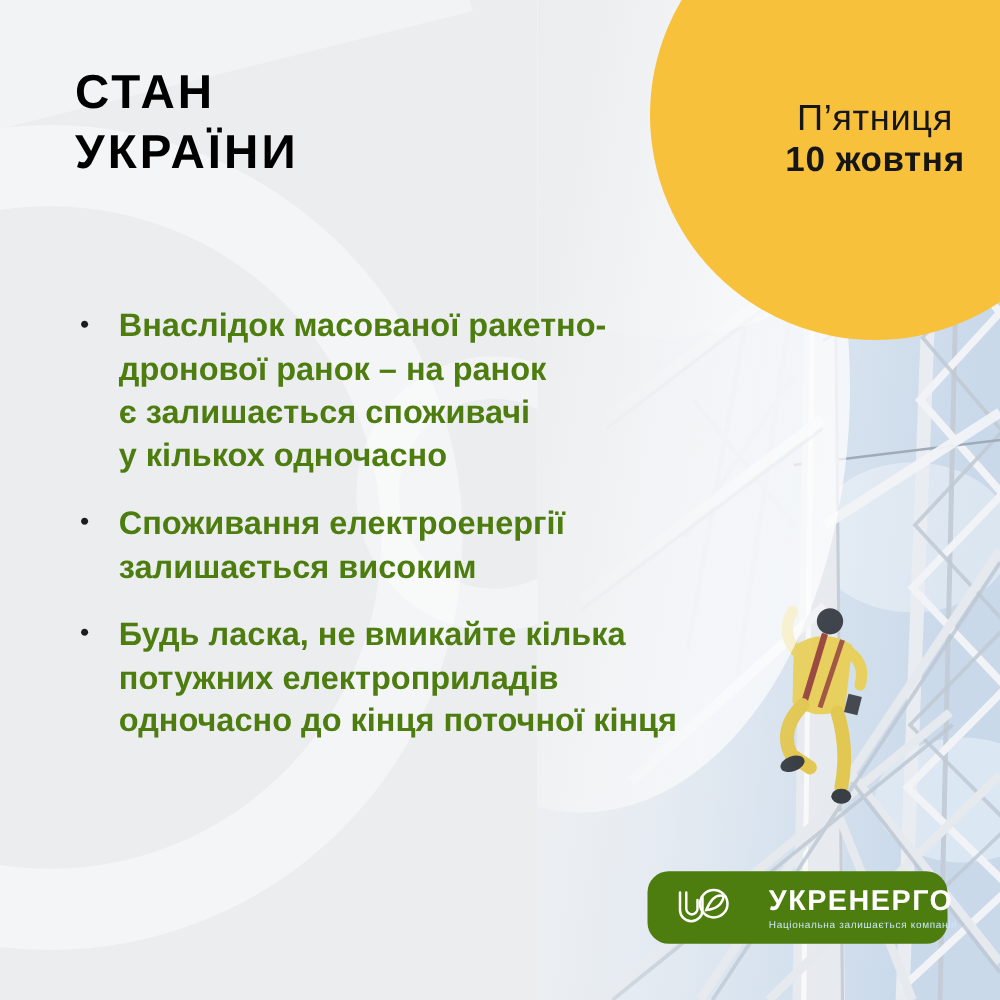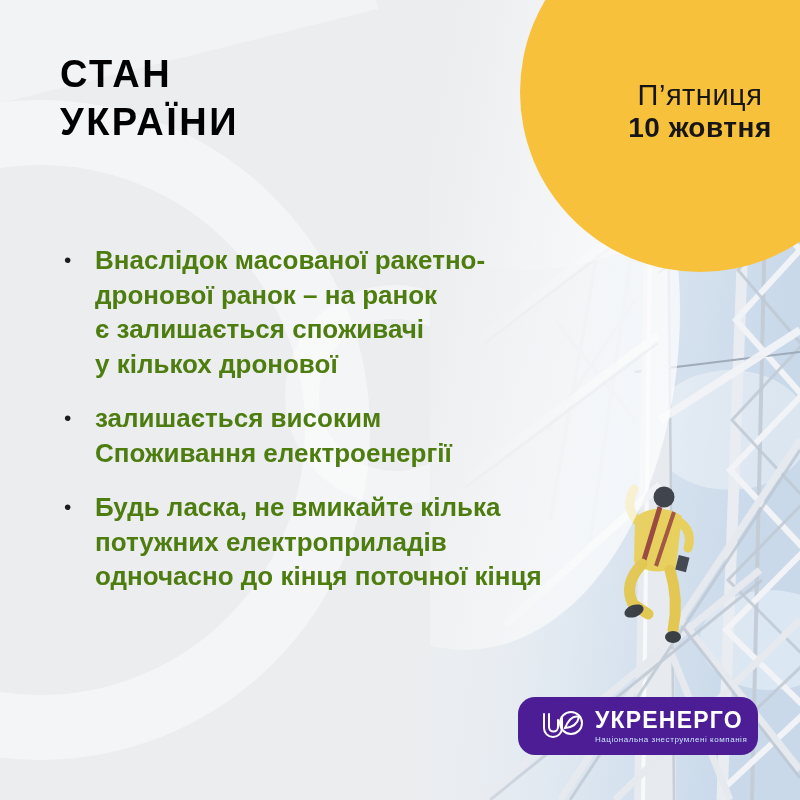--- a/index.html
+++ b/index.html
@@ -59,22 +59,22 @@
   .bullets li { display:flex; margin:0 0 20px 0; }
   .bullet-dot {
     width:31px; flex:0 0 31px; font-size:21px; line-height:34.5px;
     color:#1c1c1c;
   }
   .bullet-text { font-size:26px; font-weight:700; line-height:34.5px; color:#4d7c0f; }
   .bullet-text span { display:block; white-space:nowrap; }
   
   .logo {
     position:absolute; left:518px; top:697px; width:240px; height:58px;
-    background:#4c1d95; border-radius:17px; z-index:5;
-    display:flex; align-items:center;
+    background:#4d7c0f; border-radius:17px; z-index:5;
+    display:flex; align-items:center;gap:20px;
   }
   .logo-mark { margin-left:20px; flex:0 0 auto; }
   .logo-texts { margin-left:9px; display:flex; flex-direction:column; }
   .logo-name {
     color:#FFFFFF; font-size:23px; font-weight:700; letter-spacing:1.2px;
     line-height:24px; white-space:nowrap;
   }
   .logo-tagline {
     color:#C9E7FA; font-size:8px; letter-spacing:0.55px; margin-top:3px;
     white-space:nowrap;
@@ -184,28 +184,28 @@
     <span>УКРАЇНИ</span>
   </h1>
 
   <ul class="bullets">
     <li>
       <span class="bullet-dot">•</span>
       <div class="bullet-text">
         <span>Внаслідок масованої ракетно-</span>
         <span>дронової ранок – на ранок</span>
         <span>є залишається споживачі</span>
-        <span>у кількох дронової</span>
+        <span>у кількох одночасно</span>
       </div>
     </li>
     <li>
       <span class="bullet-dot">•</span>
       <div class="bullet-text">
+        <span>Споживання електроенергії</span>
         <span>залишається високим</span>
-        <span>Споживання електроенергії</span>
       </div>
     </li>
     <li>
       <span class="bullet-dot">•</span>
       <div class="bullet-text">
         <span>Будь ласка, не вмикайте кілька</span>
         <span>потужних електроприладів</span>
         <span>одночасно до кінця поточної кінця</span>
       </div>
     </li>
@@ -215,17 +215,17 @@
     <svg class="logo-mark" width="48" height="40" viewBox="0 0 48 40">
       <g fill="none" stroke="#FFFFFF" stroke-width="2" stroke-linecap="round">
         <path d="M6 8 v14 a9 9 0 0 0 18 0 v-10"></path>
         <path d="M11 8 v13 a4.5 4.5 0 0 0 9 0 v-7"></path>
         <circle cx="33" cy="17" r="11"></circle>
         <path d="M27 22 Q33 8 41 11 Q39 21 27 22 Z"></path>
       </g>
     </svg>
     <div class="logo-texts">
       <span class="logo-name">УКРЕНЕРГО</span>
-      <span class="logo-tagline">Національна знеструмлені компанія</span>
+      <span class="logo-tagline">Національна залишається компанія</span>
     </div>
   </div>
 
 </div>
 
 </body></html>

